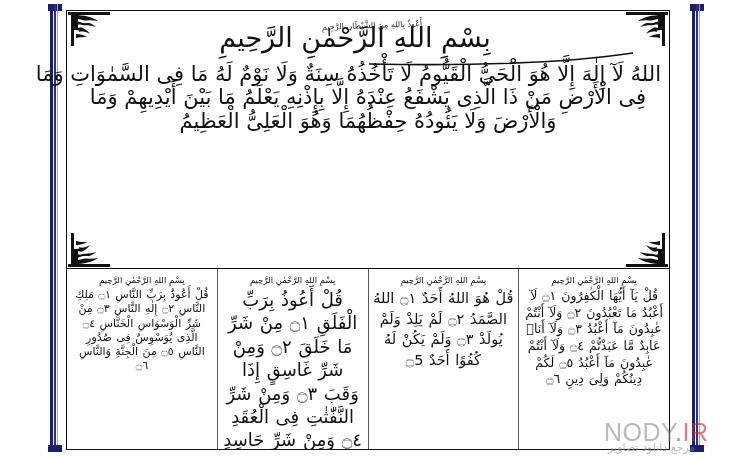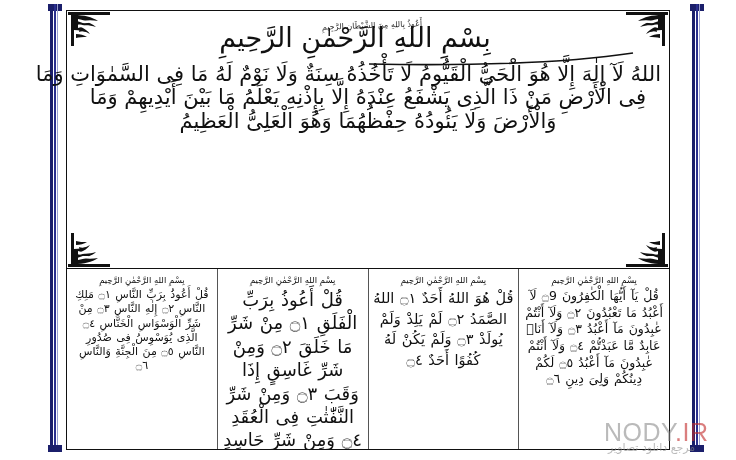--- a/index.html
+++ b/index.html
@@ -193,26 +193,26 @@
         <div class="col-body c1">قُلْ أَعُوذُ بِرَبِّ النَّاسِ ۝١ مَلِكِ النَّاسِ ۝٢ إِلٰهِ النَّاسِ ۝٣ مِنْ شَرِّ الْوَسْوَاسِ الْخَنَّاسِ ۝٤ الَّذِى يُوَسْوِسُ فِى صُدُورِ النَّاسِ ۝٥ مِنَ الْجِنَّةِ وَالنَّاسِ ۝٦</div>
       </div>
 
       <div class="col">
         <div class="col-bism">بِسْمِ اللهِ الرَّحْمٰنِ الرَّحِيمِ</div>
         <div class="col-body c2">قُلْ أَعُوذُ بِرَبِّ الْفَلَقِ ۝١ مِنْ شَرِّ مَا خَلَقَ ۝٢ وَمِنْ شَرِّ غَاسِقٍ إِذَا وَقَبَ ۝٣ وَمِنْ شَرِّ النَّفّٰثٰتِ فِى الْعُقَدِ ۝٤ وَمِنْ شَرِّ حَاسِدٍ إِذَا حَسَدَ ۝٥</div>
       </div>
 
       <div class="col">
         <div class="col-bism">بِسْمِ اللهِ الرَّحْمٰنِ الرَّحِيمِ</div>
-        <div class="col-body c3">قُلْ هُوَ اللهُ أَحَدٌ ۝١ اللهُ الصَّمَدُ ۝٢ لَمْ يَلِدْ وَلَمْ يُولَدْ ۝٣ وَلَمْ يَكُنْ لَهُ كُفُوًا أَحَدٌ ۝٤</div>
-      </div>
-
-      <div class="col">
-        <div class="col-bism">بِسْمِ اللهِ الرَّحْمٰنِ الرَّحِيمِ</div>
-        <div class="col-body c4">قُلْ يَآ أَيُّهَا الْكٰفِرُونَ ۝9 لَآ أَعْبُدُ مَا تَعْبُدُونَ ۝٢ وَلَآ أَنْتُمْ عٰبِدُونَ مَآ أَعْبُدُ ۝٣ وَلَآ أَنَا۠ عَابِدٌ مَّا عَبَدْتُّمْ ۝٤ وَلَآ أَنْتُمْ عٰبِدُونَ مَآ أَعْبُدُ ۝٥ لَكُمْ دِينُكُمْ وَلِىَ دِينِ ۝٦</div>
+        <div class="col-body c3">قُلْ هُوَ اللهُ أَحَدٌ ۝١ اللهُ الصَّمَدُ ۝٢ لَمْ يَلِدْ وَلَمْ يُولَدْ ۝٣ وَلَمْ يَكُنْ لَهُ كُفُوًا أَحَدٌ ۝5</div>
+      </div>
+
+      <div class="col">
+        <div class="col-bism">بِسْمِ اللهِ الرَّحْمٰنِ الرَّحِيمِ</div>
+        <div class="col-body c4">قُلْ يَآ أَيُّهَا الْكٰفِرُونَ ۝١ لَآ أَعْبُدُ مَا تَعْبُدُونَ ۝٢ وَلَآ أَنْتُمْ عٰبِدُونَ مَآ أَعْبُدُ ۝٣ وَلَآ أَنَا۠ عَابِدٌ مَّا عَبَدْتُّمْ ۝٤ وَلَآ أَنْتُمْ عٰبِدُونَ مَآ أَعْبُدُ ۝٥ لَكُمْ دِينُكُمْ وَلِىَ دِينِ ۝٦</div>
       </div>
 
     </div>
   </div>
 
   <div class="wm"><span>NODY</span><span class="ir">.IR</span></div>
   <div class="wm-sub">مرجع دانلود تصاویر</div>
 
 </div>
 

